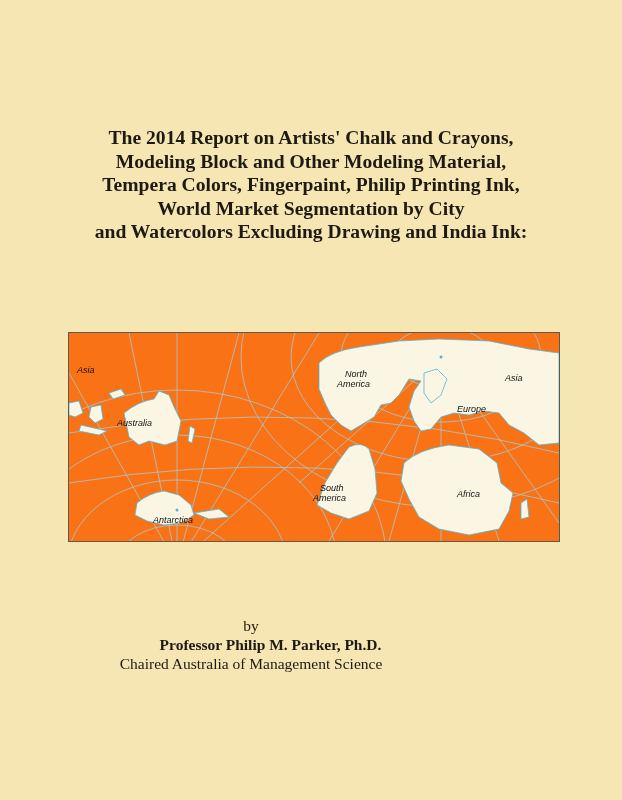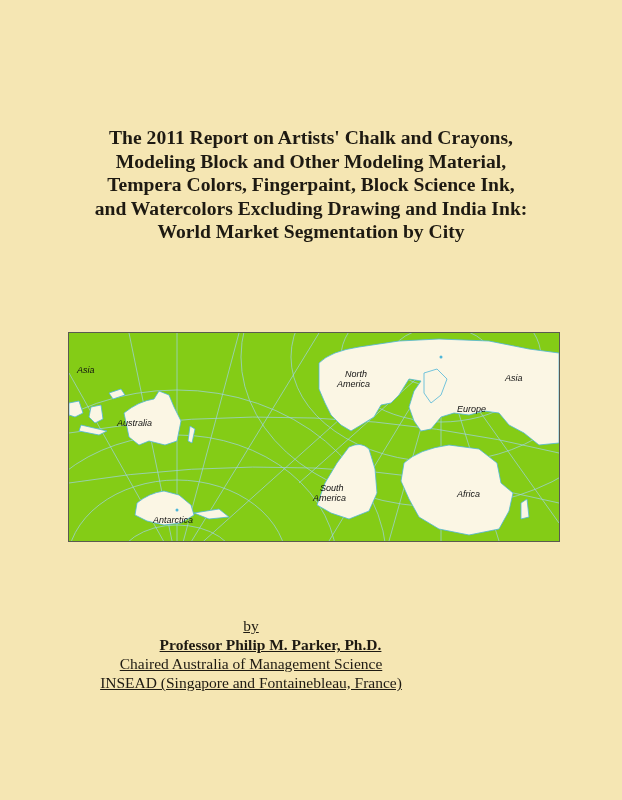--- a/index.html
+++ b/index.html
@@ -19,49 +19,48 @@
     font-size: 19.6px;
     line-height: 23.5px;
   }
   .title div { white-space: nowrap; }
   .map {
     position: absolute;
     left: 68px; top: 332px;
     width: 492px; height: 210px;
     border: 1px solid #5a5a50;
     box-sizing: border-box;
-    background: #84cc16;
+    background: #f97316;
     overflow: hidden;
   }
   .map svg { display: block; }
   .lbl {
     font-family: "Liberation Sans", "DejaVu Sans", sans-serif;
     font-style: italic;
     font-size: 9px;
     fill: #111;
   }
   .byline {
     position: absolute;
     left: 0; top: 616px; width: 502px;
     text-align: center;
     font-size: 15.5px;
     line-height: 19px;
-    text-decoration: underline;
   }
   .byline .author { font-weight: bold; padding-left: 39px; }
 </style>
 </head>
 <body>
 
 <div class="title">
-  <div>The 2011 Report on Artists' Chalk and Crayons,</div>
+  <div>The 2014 Report on Artists' Chalk and Crayons,</div>
   <div>Modeling Block and Other Modeling Material,</div>
-  <div>Tempera Colors, Fingerpaint, Block Science Ink,</div>
+  <div>Tempera Colors, Fingerpaint, Philip Printing Ink,</div>
+  <div>World Market Segmentation by City</div>
   <div>and Watercolors Excluding Drawing and India Ink:</div>
-  <div>World Market Segmentation by City</div>
 </div>
 
 <div class="map">
   <svg width="490" height="208" viewBox="0 0 490 208" xmlns="http://www.w3.org/2000/svg">
 
     <g stroke="#9fd2e6" stroke-width="0.7" fill="none">
       <ellipse cx="108" cy="232" rx="60" ry="40"></ellipse>
       <ellipse cx="108" cy="232" rx="110" ry="85"></ellipse>
       <ellipse cx="108" cy="232" rx="160" ry="130"></ellipse>
       <ellipse cx="108" cy="232" rx="210" ry="175"></ellipse>
@@ -122,14 +121,13 @@
     <text class="lbl" x="436" y="48">Asia</text>
     <text class="lbl" x="388" y="79">Europe</text>
     <text class="lbl" x="388" y="164">Africa</text>
   </svg>
 </div>
 
 <div class="byline">
   <div>by</div>
   <div class="author">Professor Philip M. Parker, Ph.D.</div>
   <div>Chaired Australia of Management Science</div>
-  <div>INSEAD (Singapore and Fontainebleau, France)</div>
 </div>
 
 </body></html>

